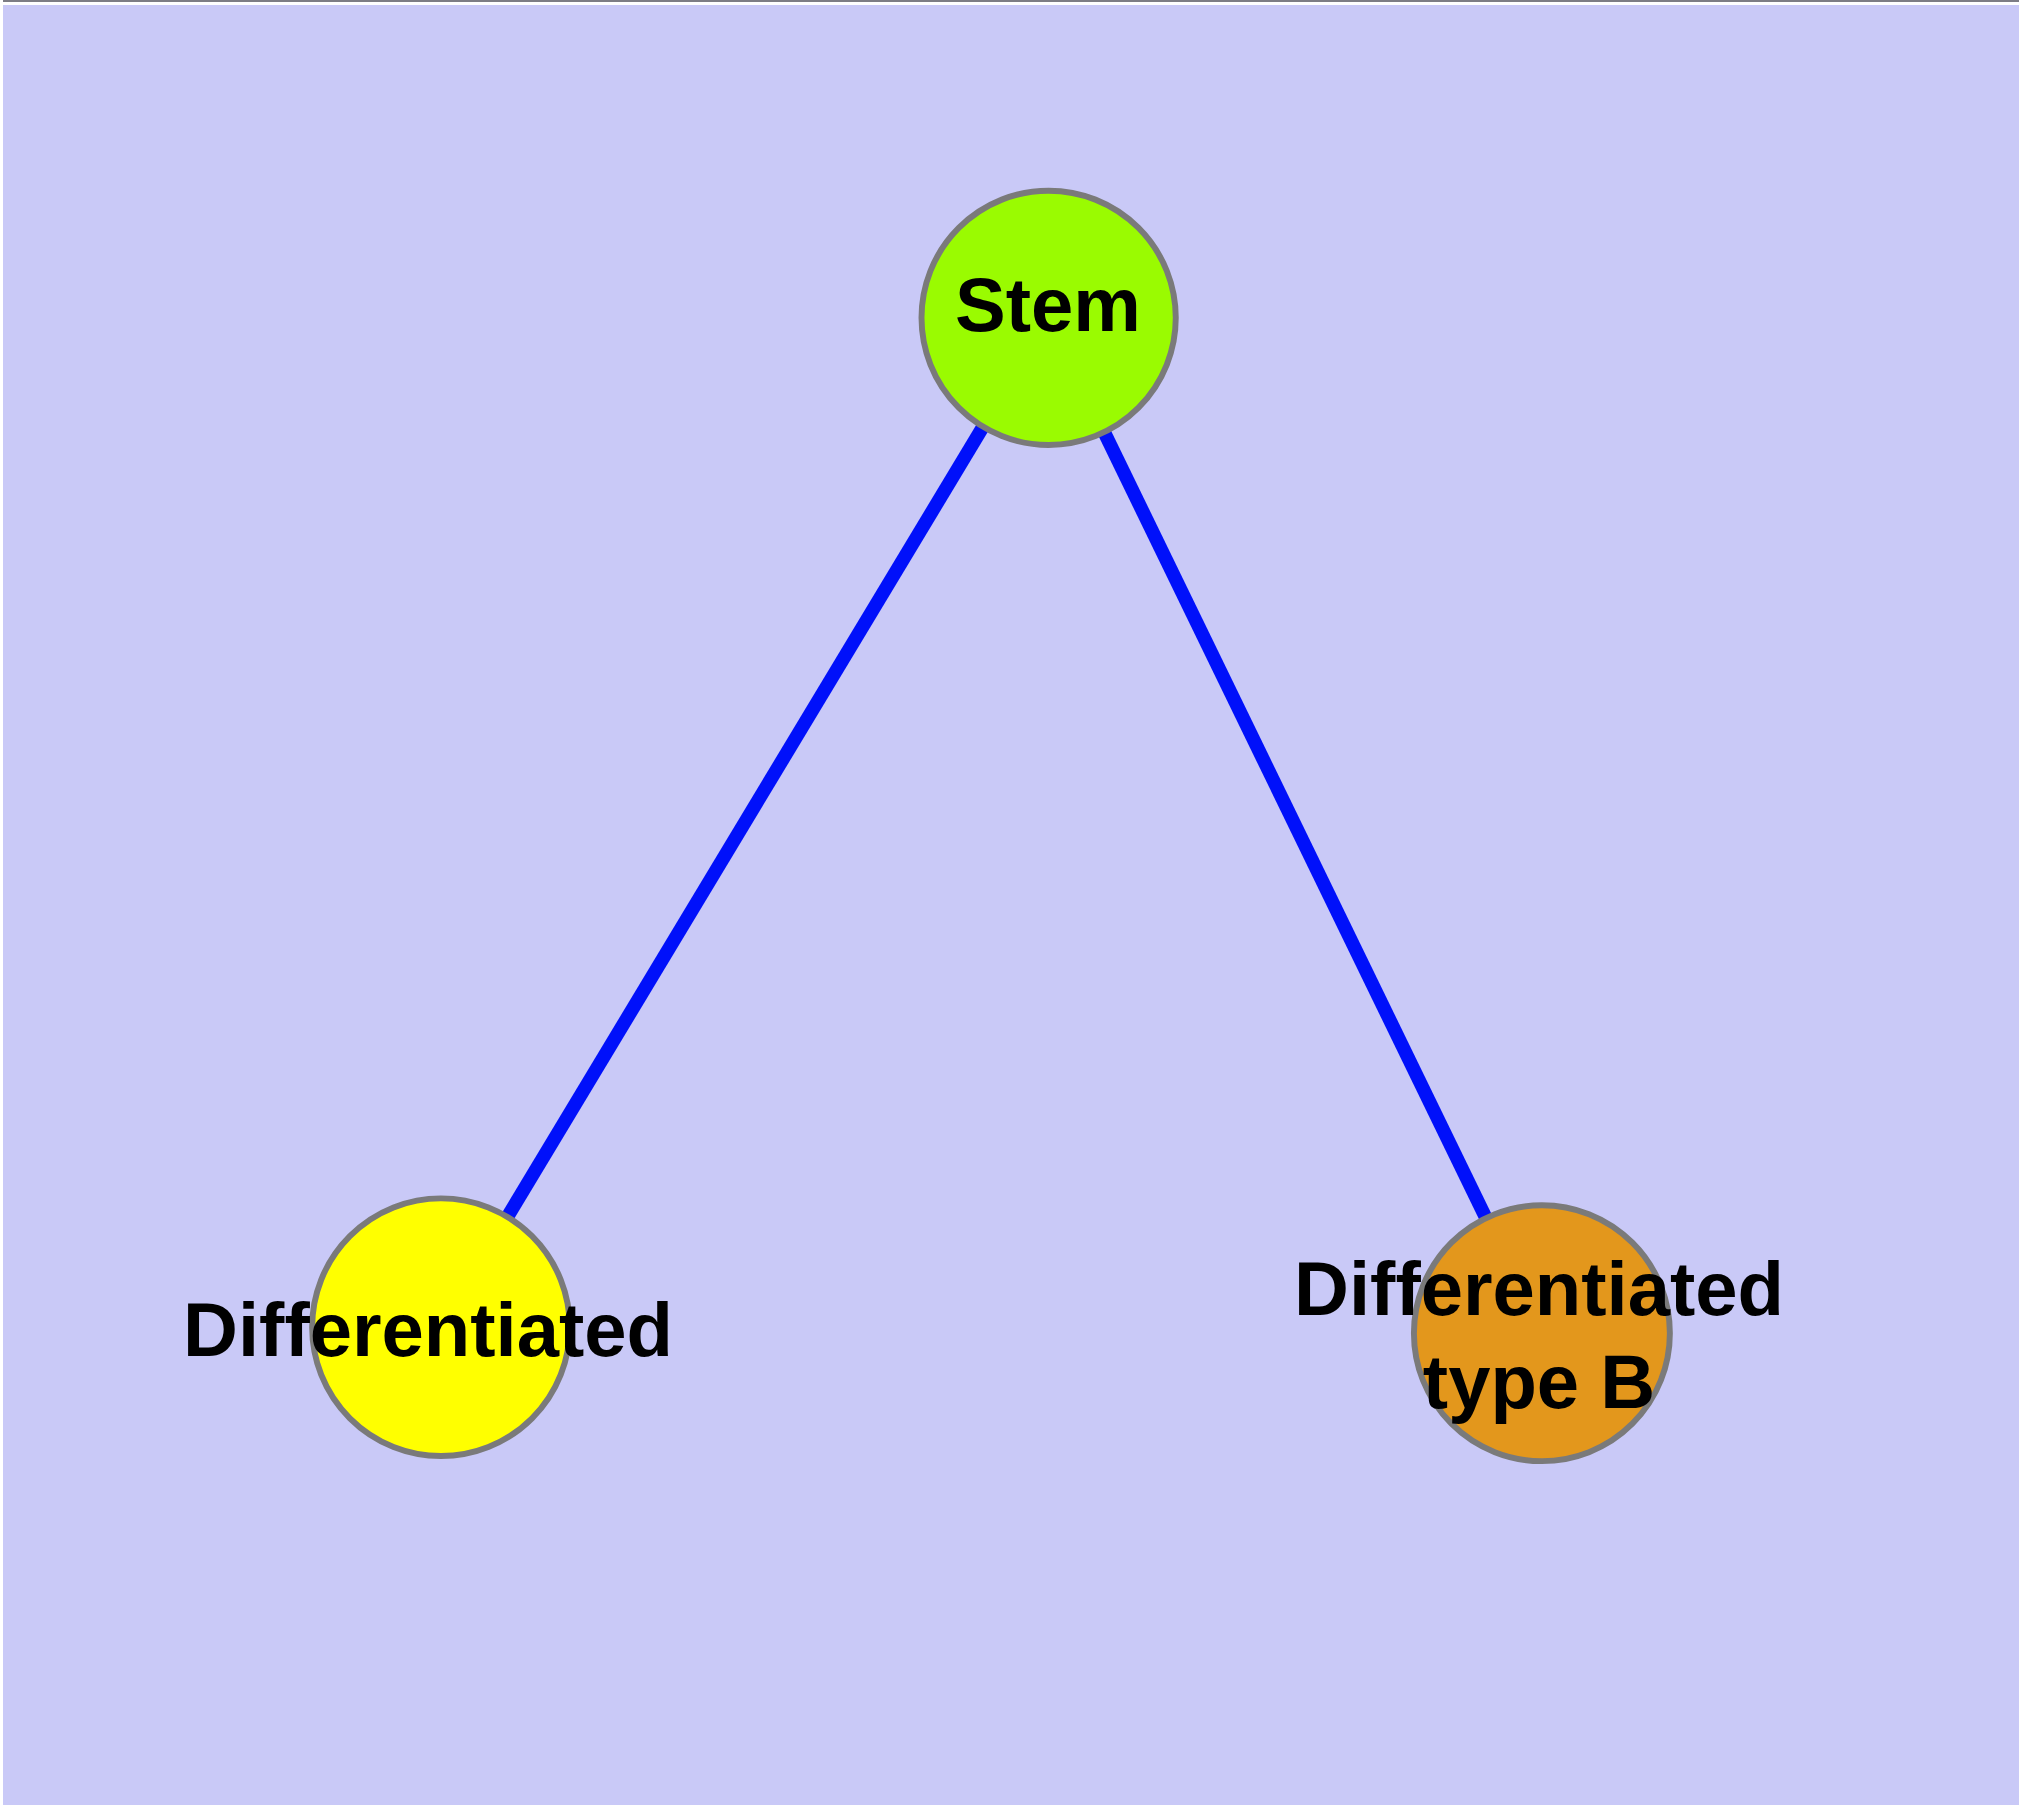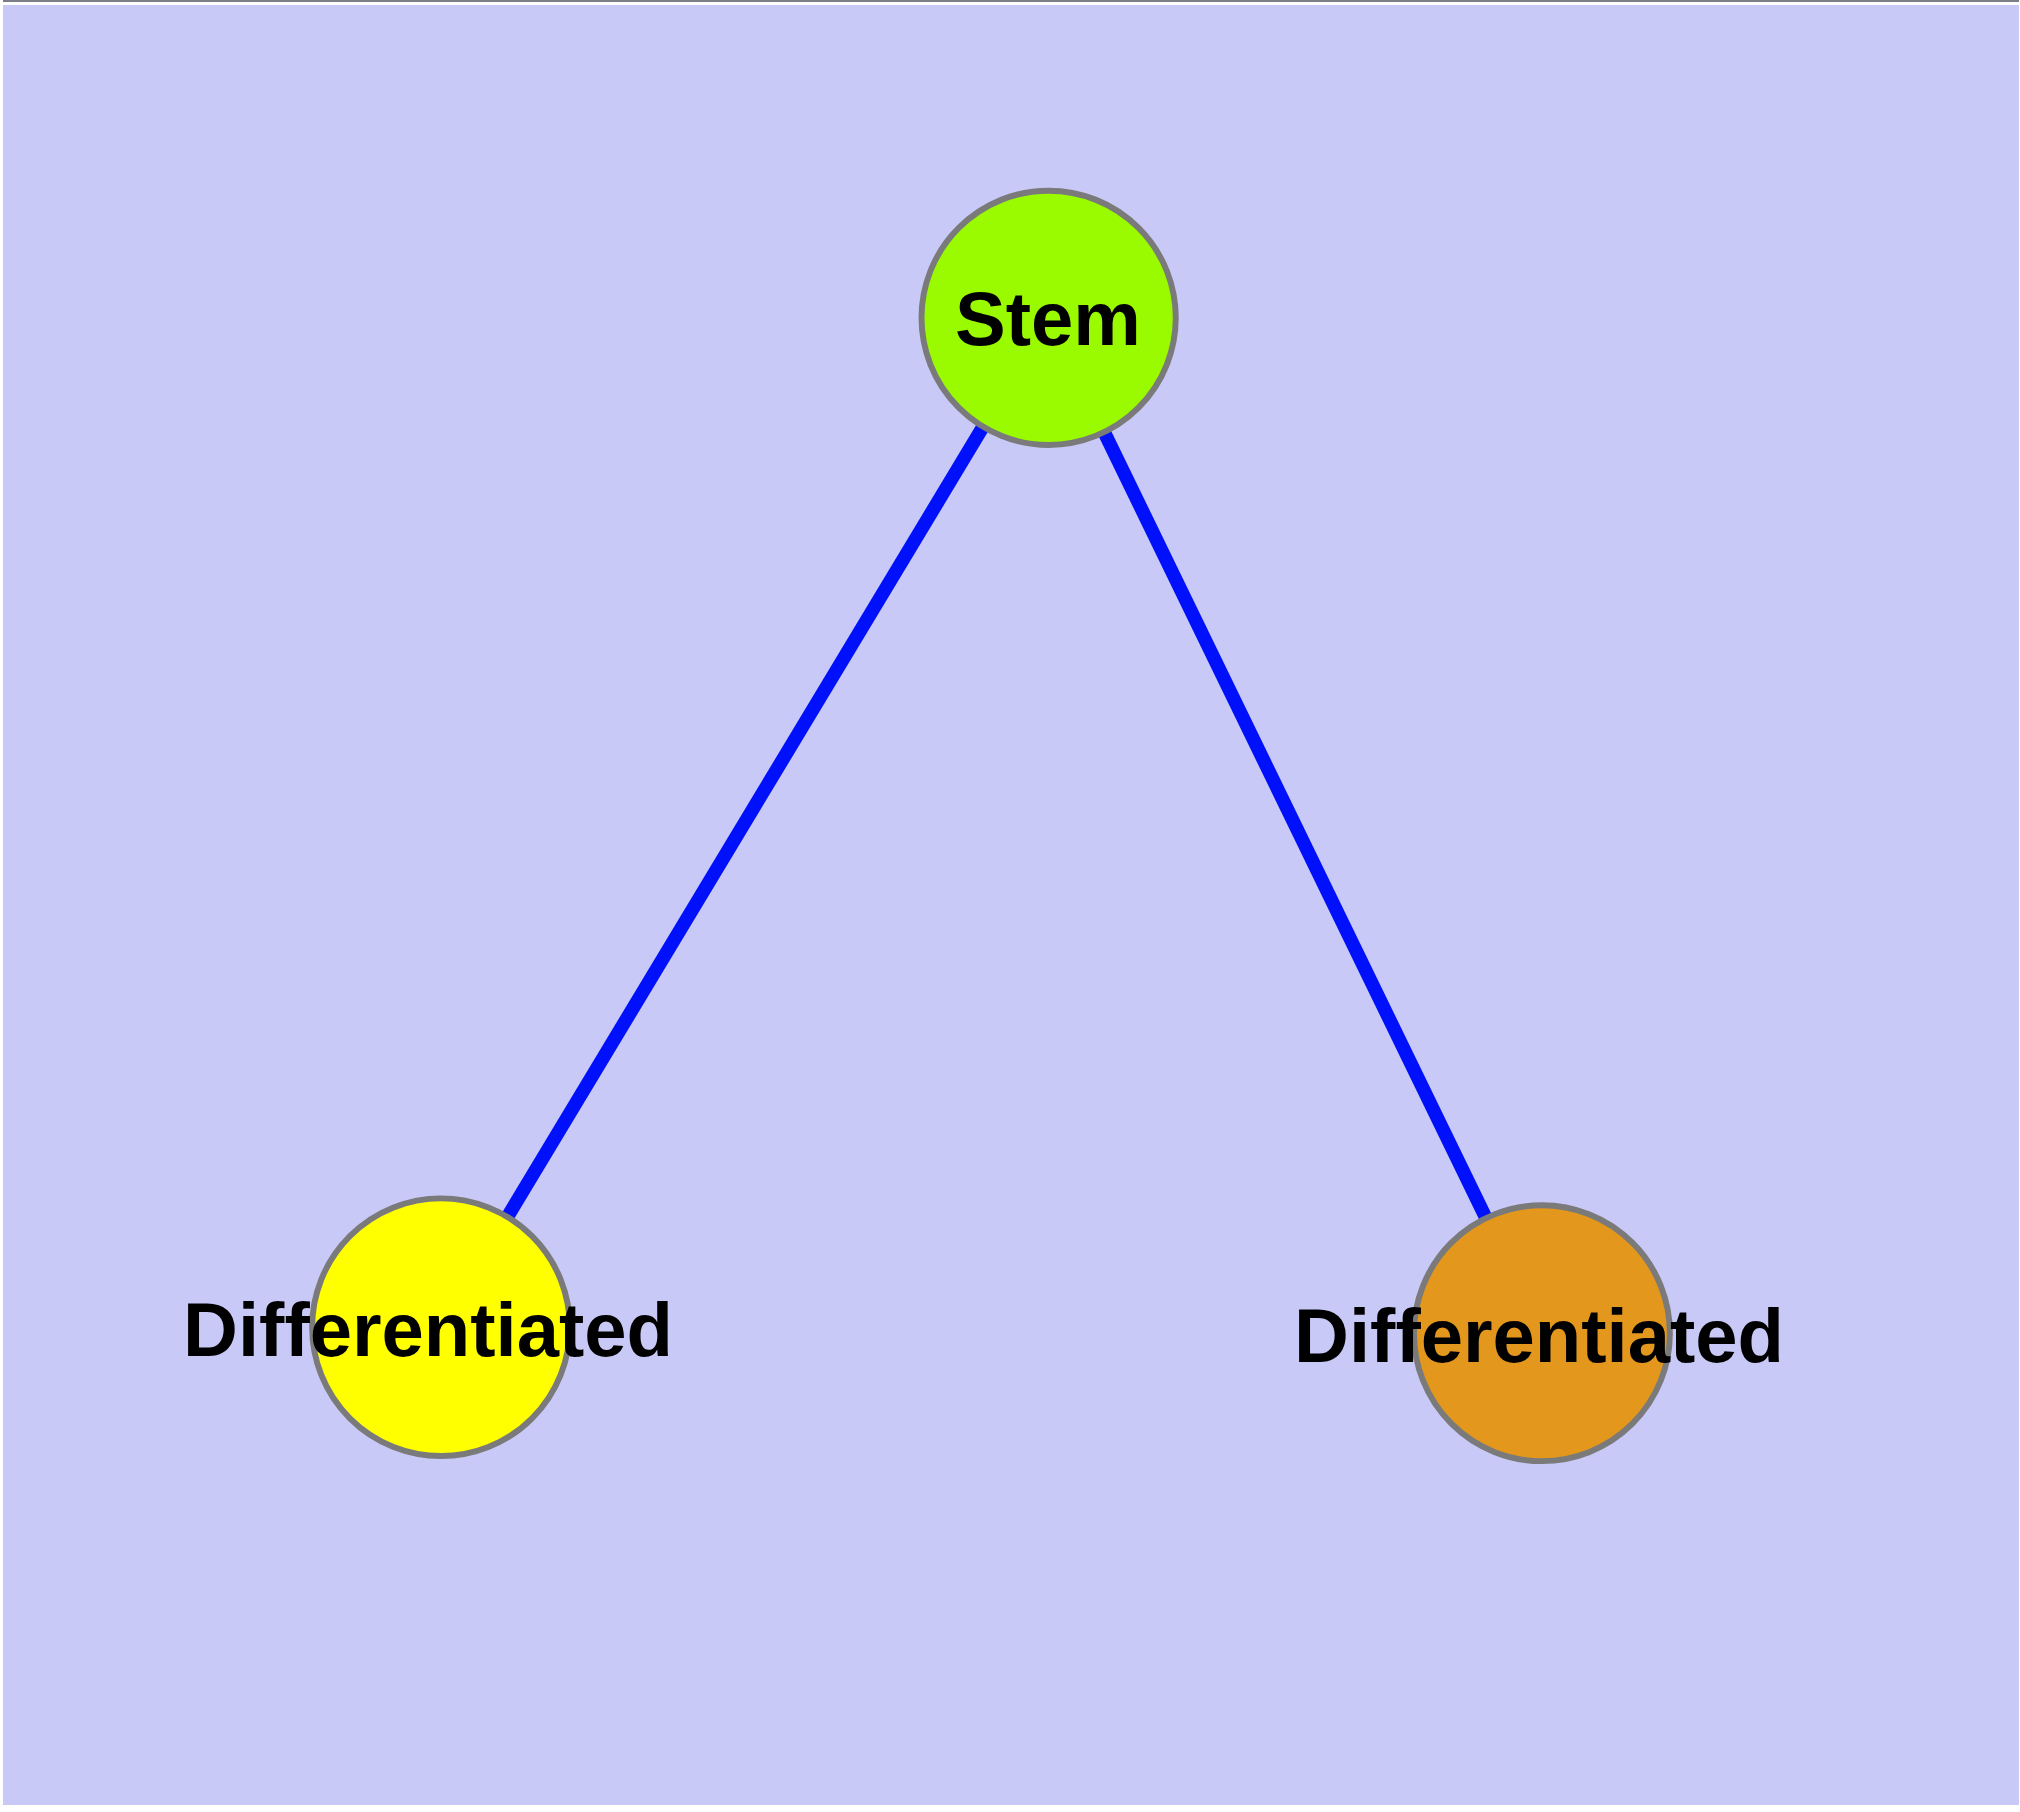--- a/index.html
+++ b/index.html
@@ -51,30 +51,31 @@
 <div id="canvas" style="background: rgb(201, 201, 247);">
 
   <svg id="graph" viewBox="0 0 2384 2138" xmlns="http://www.w3.org/2000/svg">
       <line x1="1237" y1="375" x2="520" y2="1566" stroke="#0010FA" stroke-width="16"></line>
       <line x1="1237" y1="375" x2="1819" y2="1573" stroke="#0010FA" stroke-width="16"></line>
       <circle cx="1237" cy="375" r="150" fill="#9AFB01" stroke="#7A7A7A" stroke-width="7"></circle>
       <circle cx="520" cy="1566" r="152" fill="#FFFF00" stroke="#7A7A7A" stroke-width="7"></circle>
       <circle cx="1819" cy="1573" r="151" fill="#E3971C" stroke="#7A7A7A" stroke-width="7"></circle>
     </svg>
 
-  <div class="node-label" style="left: 1048px; top: 318px; color: rgb(0, 0, 0);">
+  <div class="node-label" style="left: 1048px; top: 304px; color: rgb(0, 0, 0);">
     <div class="label-line">Stem</div>
   </div>
 
   <div class="node-label" style="left: 428px; top: 1329px; color: rgb(0, 0, 0);">
     <div class="label-line">Differentiated</div>
   </div>
 
   <div class="node-label" style="left: 1539px; top: 1335px; color: rgb(0, 0, 0);">
     <div class="label-line">Differentiated</div>
+    <div class="label-line">type B</div>
   </div>
 
   <div id="edge-top-line" class="edge-strip"></div>
   <div id="edge-top" class="edge-strip"></div>
   <div id="edge-bottom" class="edge-strip"></div>
   <div id="edge-left" class="edge-strip"></div>
   <div id="edge-right" class="edge-strip"></div>
 
 </div>
 

